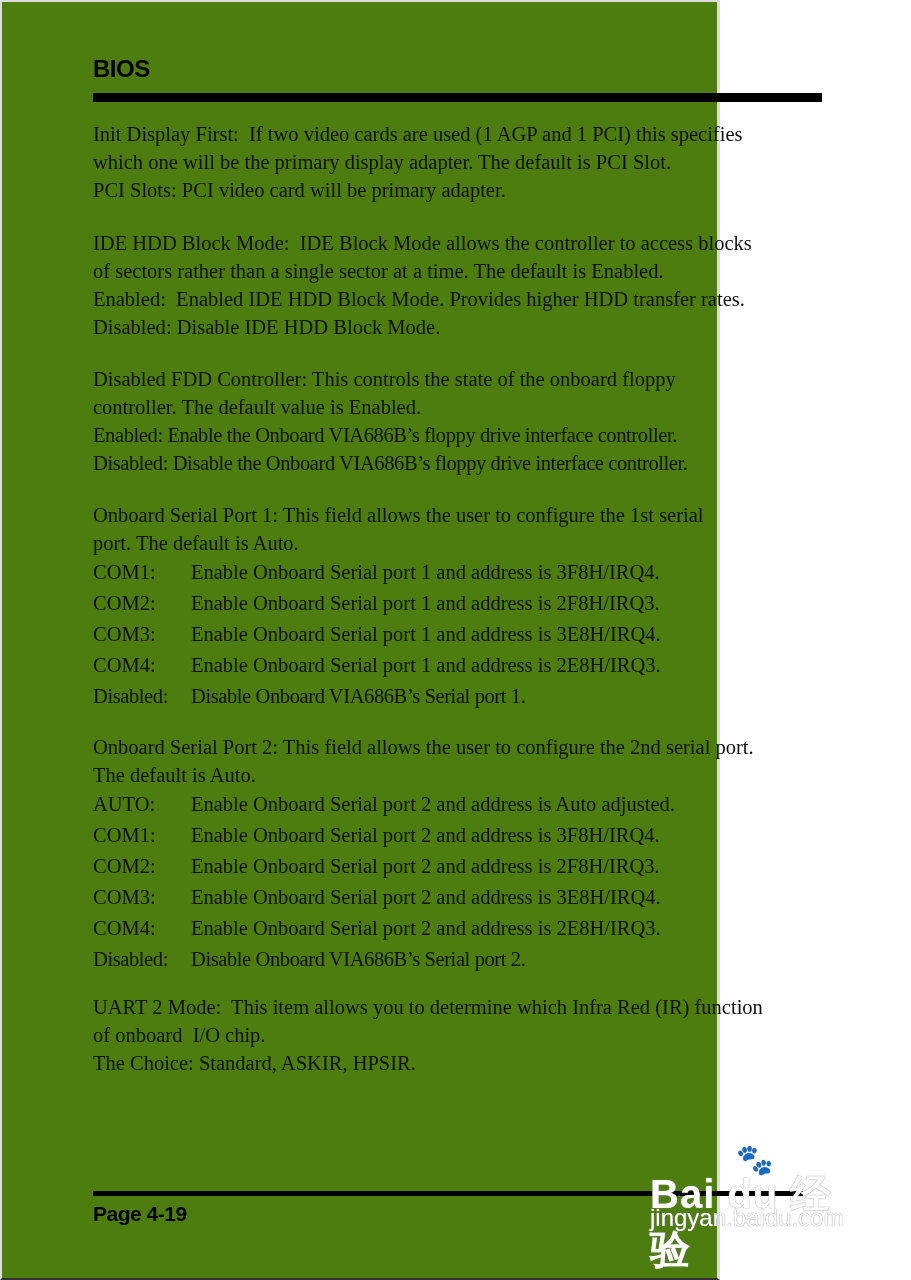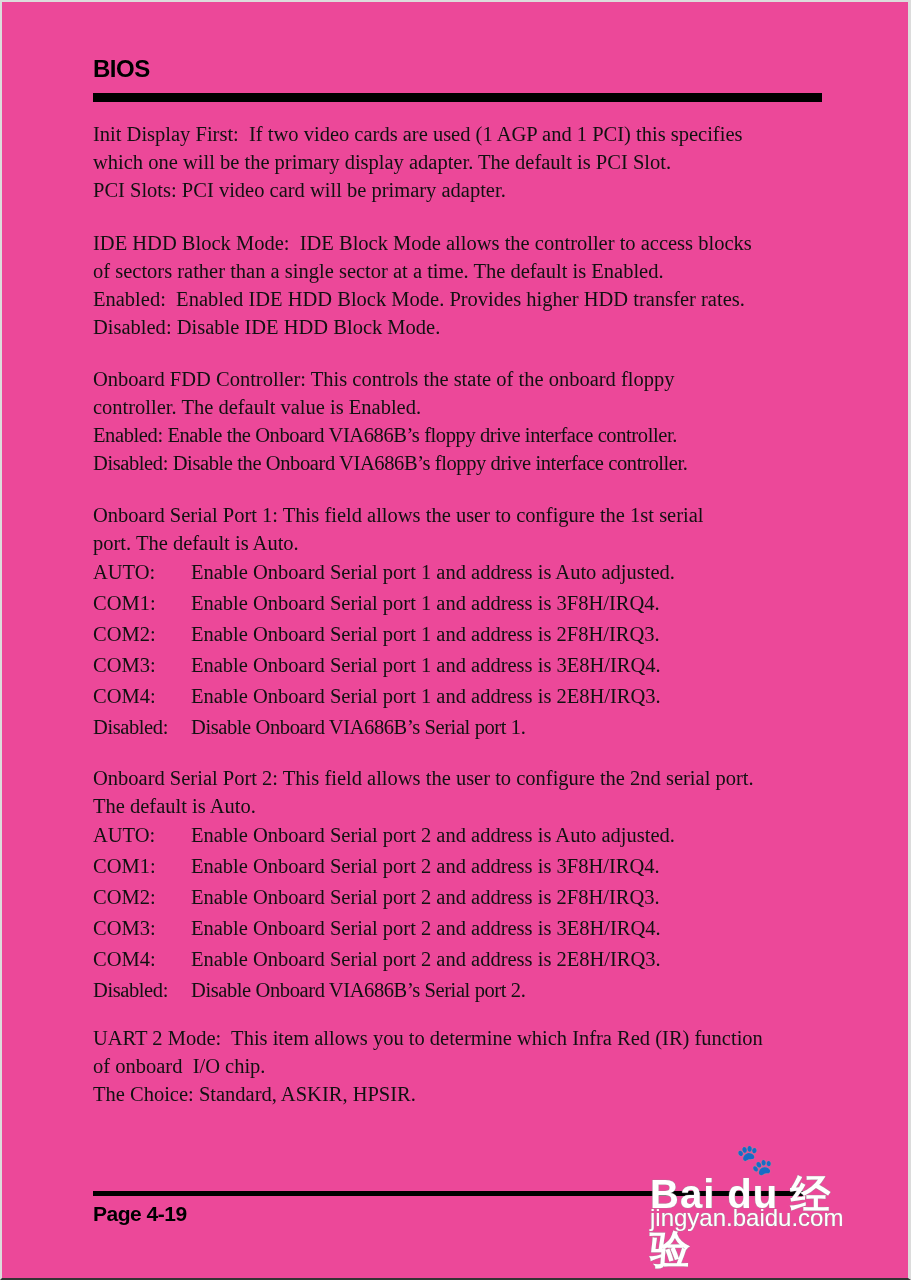--- a/index.html
+++ b/index.html
@@ -1,24 +1,24 @@
 <!DOCTYPE html>
 <html><head>
 <meta charset="utf-8">
 <style>
   html, body { margin: 0; padding: 0; background: #ffffff; }
   body { width: 911px; height: 1280px; position: relative; overflow: hidden; }
   .page {
-    position: absolute; left: 0; top: 0; width: 911px; height: 1280px;
+    position: absolute; left: 0; top: 0; width: 720px; height: 1280px;
     box-sizing: border-box;
     border-top: 2px solid #dcdcdc;
     border-left: 2px solid #dcdcdc;
     border-right: 3px solid #dcdcdc;
     border-bottom: 2px solid #333333;
-    background: #ec4899;
+    background: #4d7c0f;
   }
   .header-title {
     position: absolute; left: 91px; top: 53px;
     font-family: "Liberation Sans", sans-serif; font-weight: bold;
     font-size: 24px; color: #000; letter-spacing: -0.5px;
   }
   .header-rule {
     position: absolute; left: 91px; top: 91px; width: 729px; height: 9px; background: #000;
   }
   .content {
@@ -63,30 +63,29 @@
     </div>
 
     <div class="section" style="margin-bottom:24px;">
       <div class="line"><span class="b">IDE HDD Block Mode</span><span style="white-space:pre;">:  IDE Block Mode allows the controller to access blocks</span></div>
       <div class="line"><span>of sectors rather than a single sector at a time. The default is Enabled.</span></div>
       <div class="line"><span class="b">Enabled</span><span style="white-space:pre;">:  Enabled IDE HDD Block Mode. Provides higher HDD transfer rates.</span></div>
       <div class="line"><span class="b">Disabled</span><span>: Disable IDE HDD Block Mode.</span></div>
     </div>
 
     <div class="section" style="margin-bottom:24px;">
-      <div class="line"><span class="b">Onboard FDD Controller</span><span>: This controls the state of the onboard floppy</span></div>
+      <div class="line"><span class="b">Disabled FDD Controller</span><span>: This controls the state of the onboard floppy</span></div>
       <div class="line"><span>controller. The default value is Enabled.</span></div>
       <div class="line" style="letter-spacing:-0.4px;"><span class="b">Enabled</span><span>: Enable the Onboard VIA686B’s floppy drive interface controller.</span></div>
       <div class="line" style="letter-spacing:-0.4px;"><span class="b">Disabled</span><span>: Disable the Onboard VIA686B’s floppy drive interface controller.</span></div>
     </div>
 
     <div class="section" style="margin-bottom:21px;">
       <div class="line"><span class="b">Onboard Serial Port 1</span><span>: This field allows the user to configure the 1st serial</span></div>
       <div class="line"><span>port. The default is Auto.</span></div>
-      <div class="line opt"><span class="tab-label"><span class="b">AUTO</span><span>:</span></span><span>Enable Onboard Serial port 1 and address is Auto adjusted.</span></div>
       <div class="line opt"><span class="tab-label"><span class="b">COM1</span><span>:</span></span><span>Enable Onboard Serial port 1 and address is 3F8H/IRQ4.</span></div>
       <div class="line opt"><span class="tab-label"><span class="b">COM2</span><span>:</span></span><span>Enable Onboard Serial port 1 and address is 2F8H/IRQ3.</span></div>
       <div class="line opt"><span class="tab-label"><span class="b">COM3</span><span>:</span></span><span>Enable Onboard Serial port 1 and address is 3E8H/IRQ4.</span></div>
       <div class="line opt"><span class="tab-label"><span class="b">COM4</span><span>:</span></span><span>Enable Onboard Serial port 1 and address is 2E8H/IRQ3.</span></div>
       <div class="line opt" style="letter-spacing:-0.4px;"><span class="tab-label"><span class="b">Disabled</span><span>:</span></span><span>Disable Onboard VIA686B’s Serial port 1.</span></div>
     </div>
 
     <div class="section" style="margin-bottom:18px;">
       <div class="line"><span class="b">Onboard Serial Port 2</span><span>: This field allows the user to configure the 2nd serial port.</span></div>
       <div class="line"><span>The default is Auto.</span></div>

